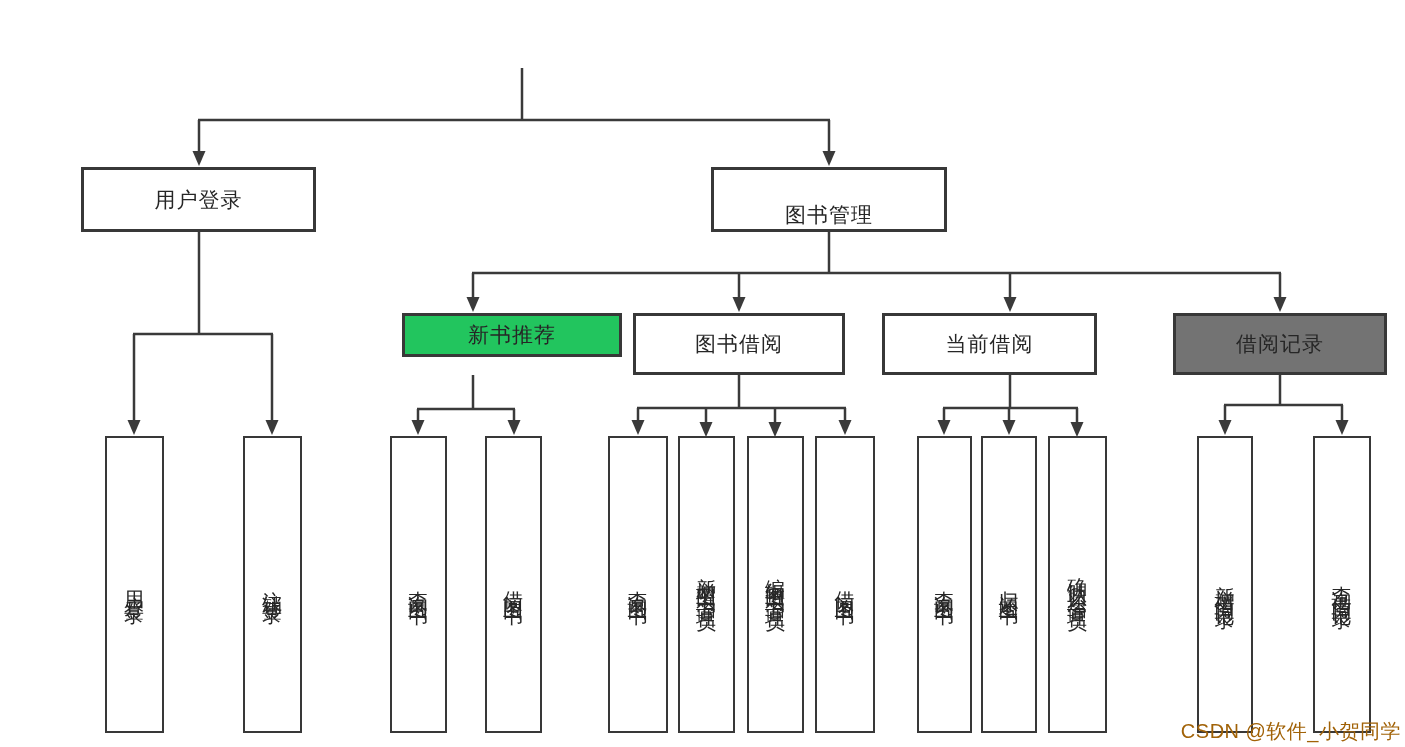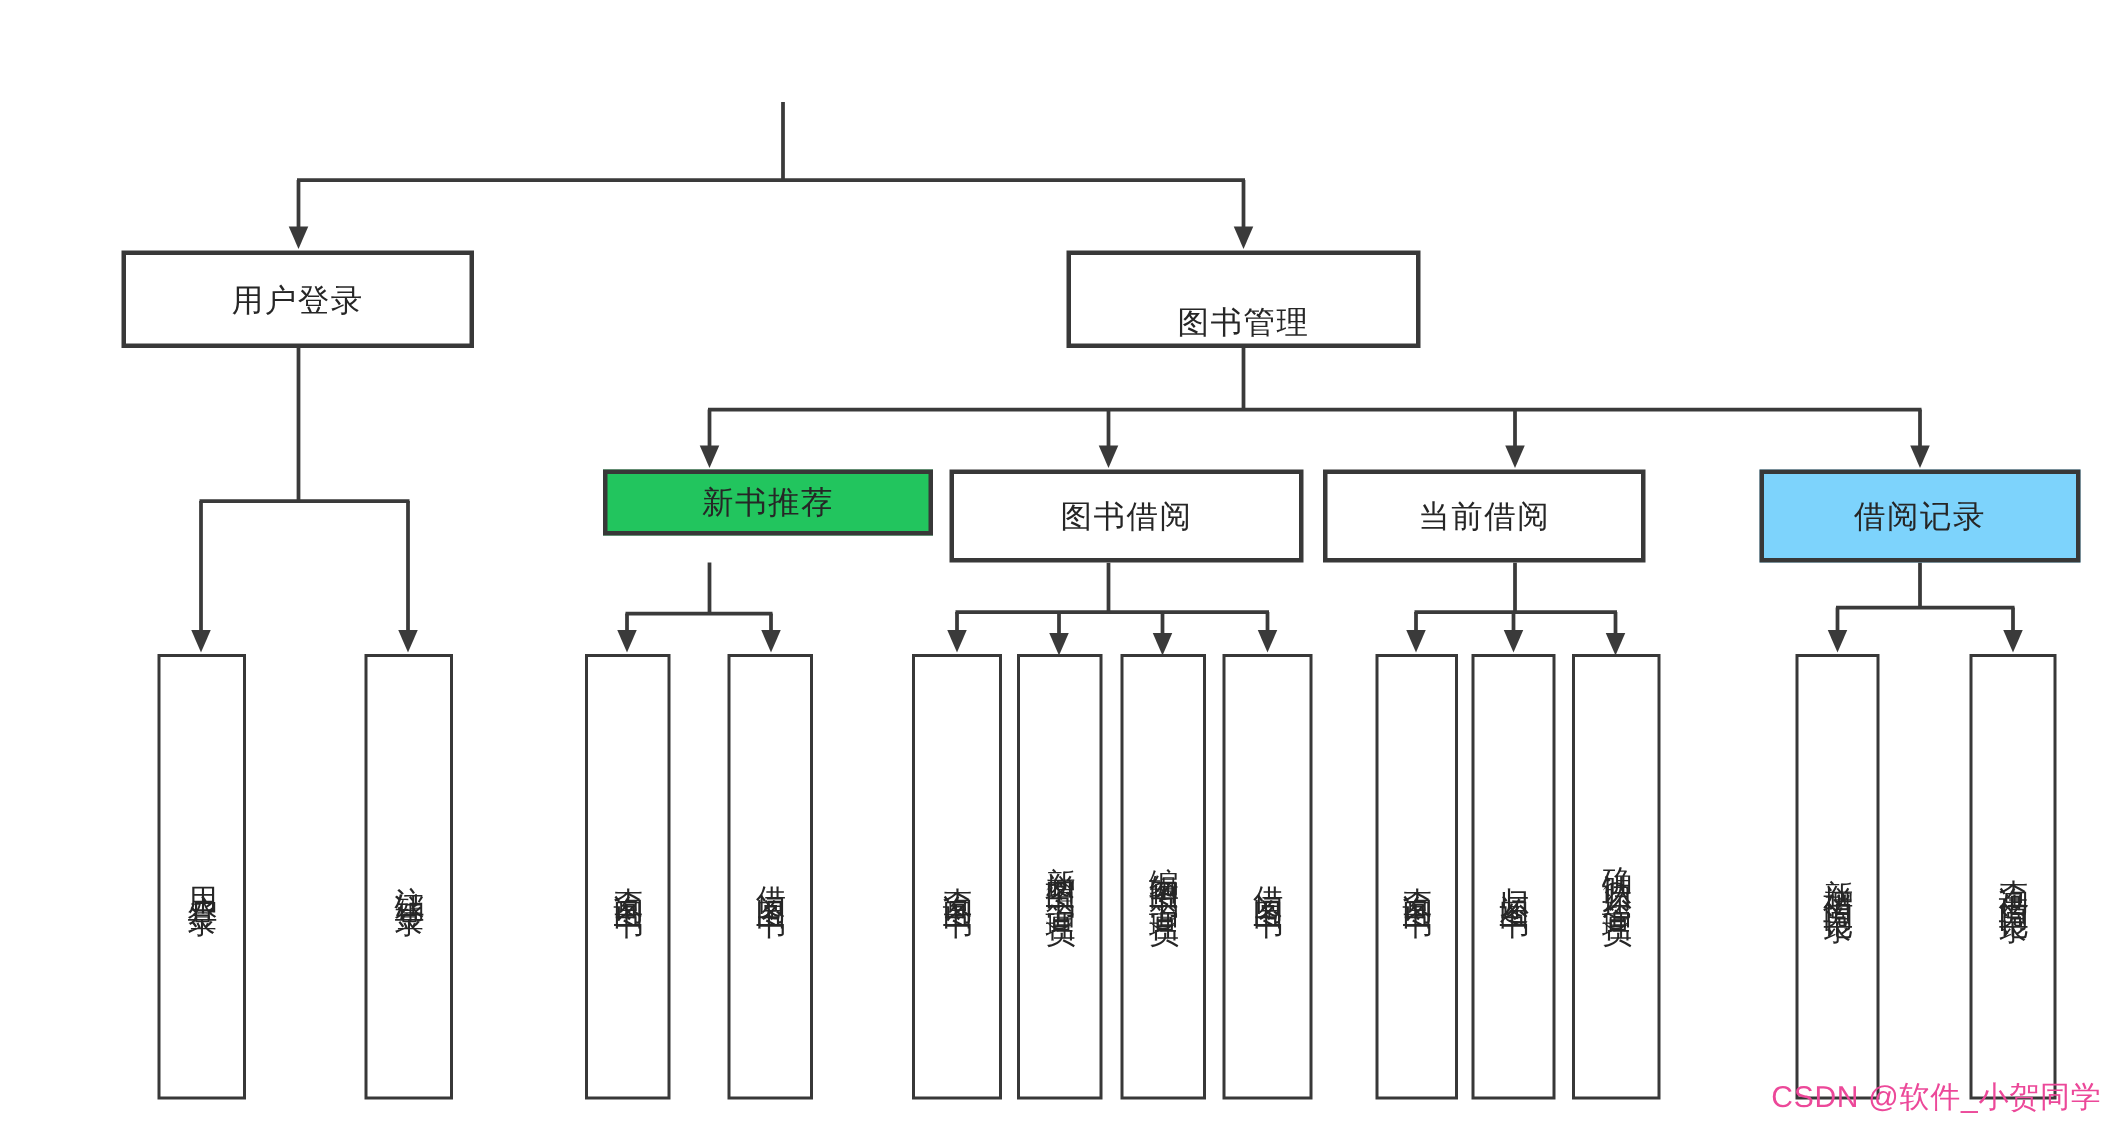--- a/index.html
+++ b/index.html
@@ -113,37 +113,37 @@
       <g>
         <line x1="1280" y1="375" x2="1280" y2="405" stroke="#3a3a3a" stroke-width="2.5"></line>
         <line x1="1224" y1="405" x2="1343" y2="405" stroke="#3a3a3a" stroke-width="2.5"></line>
         <line x1="1225" y1="405" x2="1225" y2="422" stroke="#3a3a3a" stroke-width="2.5"></line>
         <path d="M 1218.5 420 L 1231.5 420 L 1225 435 Z" fill="#3a3a3a"></path>
         <line x1="1342" y1="405" x2="1342" y2="422" stroke="#3a3a3a" stroke-width="2.5"></line>
         <path d="M 1335.5 420 L 1348.5 420 L 1342 435 Z" fill="#3a3a3a"></path>
       </g>
     </svg>
 
-  <div class="watermark" style="color: #ec4899;">CSDN @软件_小贺同学</div>
+  <div class="watermark" style="color: #a16207;">CSDN @软件_小贺同学</div>
     <div class="node" style="left: 81px; top: 167px; width: 235px; height: 65px; border-color: rgb(56, 56, 56); border-width: 3px; background: rgb(255, 255, 255);">
       <span class="node-label">用户登录</span>
     </div>
     <div class="node" style="left: 711px; top: 167px; width: 236px; height: 65px; border-color: rgb(56, 56, 56); border-width: 3px; background: rgb(255, 255, 255); align-items: flex-end;">
       <span class="node-label">图书管理</span>
     </div>
     <div class="node" style="left: 363px; top: 313px; width: 220px; height: 44px; border-color: rgb(56, 56, 56); border-width: 3px; background: #22c55e; margin-left: 39px;">
       <span class="node-label">新书推荐</span>
     </div>
-    <div class="node" style="left: 633px; top: 313px; width: 236px; height: 62px; border-color: rgb(56, 56, 56); border-width: 3px; background: rgb(255, 255, 255); justify-content: center;">
+    <div class="node" style="left: 633px; top: 313px; width: 212px; height: 62px; border-color: rgb(56, 56, 56); border-width: 3px; background: rgb(255, 255, 255); justify-content: center;">
       <span class="node-label">图书借阅</span>
     </div>
     <div class="node" style="left: 882px; top: 313px; width: 215px; height: 62px; border-color: rgb(56, 56, 56); border-width: 3px; background: rgb(255, 255, 255);">
       <span class="node-label">当前借阅</span>
     </div>
-    <div class="node" style="left: 1173px; top: 313px; width: 214px; height: 62px; border-color: rgb(56, 56, 56); border-width: 3px; background: #7dd3fc;">
+    <div class="node" style="left: 1173px; top: 313px; width: 214px; height: 62px; border-color: rgb(56, 56, 56); border-width: 3px; background: #737373;">
       <span class="node-label">借阅记录</span>
     </div>
     <div class="node vertical" style="left: 105px; top: 436px; width: 59px; height: 297px; border-color: rgb(56, 56, 56); border-width: 2px; background: rgb(255, 255, 255);">
       <span class="node-label">用户登录</span>
     </div>
     <div class="node vertical" style="left: 243px; top: 436px; width: 59px; height: 297px; border-color: rgb(56, 56, 56); border-width: 2px; background: rgb(255, 255, 255);">
       <span class="node-label">注销登录</span>
     </div>
     <div class="node vertical" style="left: 390px; top: 436px; width: 57px; height: 297px; border-color: rgb(56, 56, 56); border-width: 2px; background: rgb(255, 255, 255);">
       <span class="node-label">查询图书</span>

